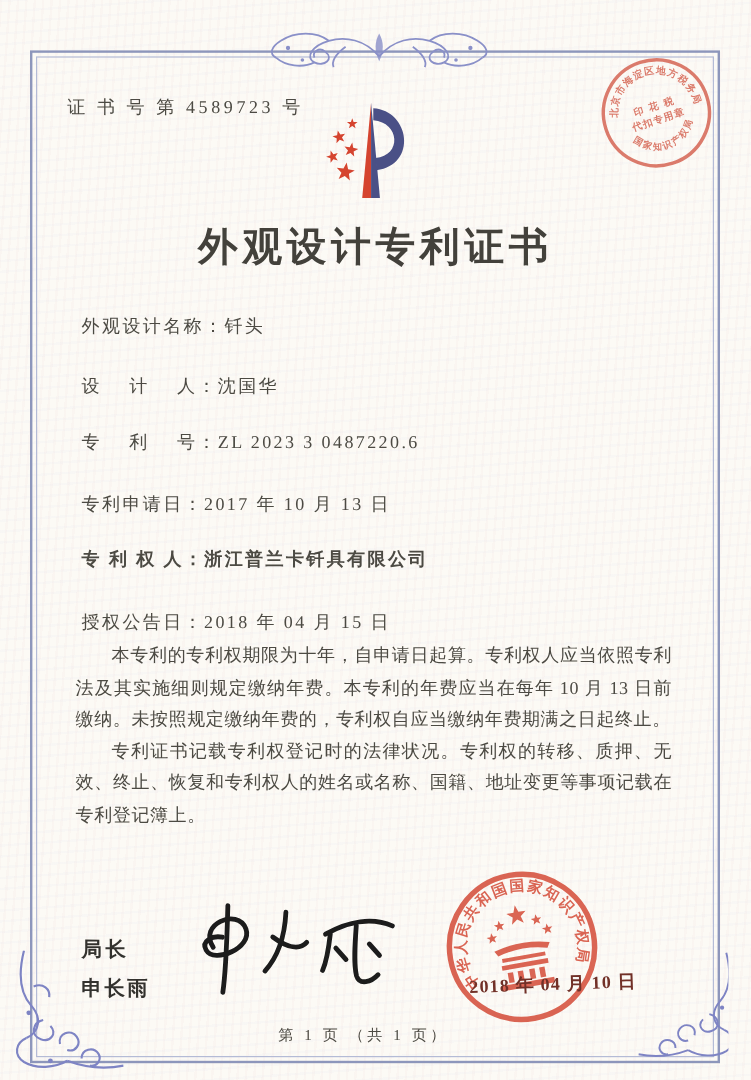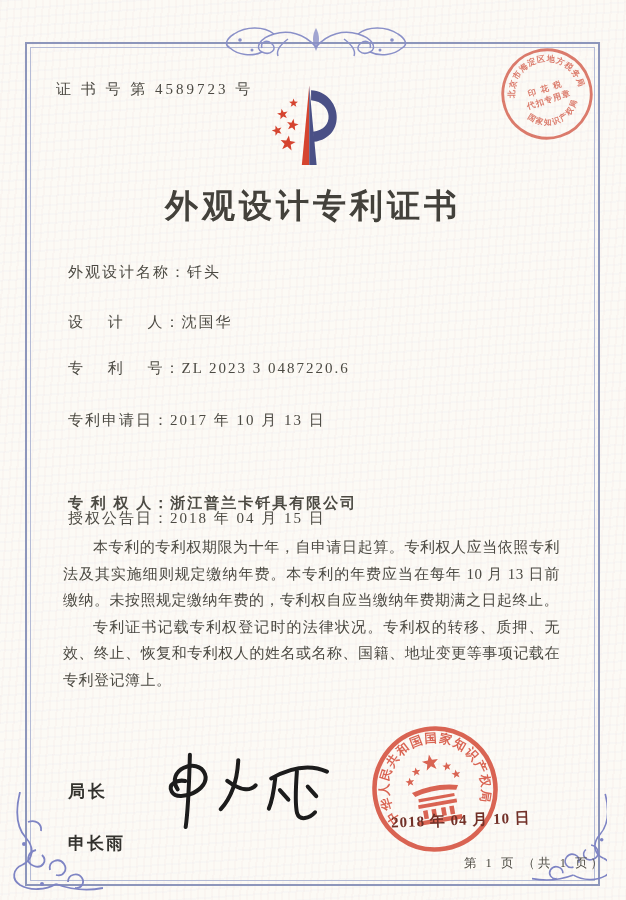--- a/index.html
+++ b/index.html
@@ -26,45 +26,45 @@
   .logo{position:absolute;left:252px;top:80px;}
   .title{
     position:absolute;left:0;top:184px;width:626px;text-align:center;
     font-size:33px;font-weight:600;letter-spacing:4px;color:#43413b;
   }
   .field{
     position:absolute;left:68px;font-size:15px;letter-spacing:2px;color:#4c4a43;
     white-space:nowrap;
   }
   .f0{top:263px}.f1{top:313px}.f2{top:359px}.f3{top:411px}
-  .f4{top:457px;font-weight:600;margin-top:37px;}
+  .f4{top:457px;font-weight:600;}
   .f5{top:509px}
   .body-text{
     position:absolute;left:63px;top:534px;width:497px;
     font-size:15px;line-height:26.5px;letter-spacing:.5px;color:#4c4a43;
     text-align:justify;
   }
   .body-text p{margin:0;text-indent:2em;}
   .director-title{
     position:absolute;left:68px;top:780px;font-size:17px;font-weight:700;
     letter-spacing:3px;color:#33322e;font-family:Liberation Mono, monospace;
   }
   .director-name{
-    position:absolute;left:68px;top:832px;font-size:17px;font-weight:700;
+    position:absolute;left:68px;top:812px;font-size:17px;font-weight:700;
     letter-spacing:2px;color:#33322e;font-family:"Liberation Sans","DejaVu Sans",sans-serif;
   }
   .signature{position:absolute;left:148px;top:746px;transform:rotate(-3deg);}
   .seal-main{position:absolute;left:370px;top:724px;transform:rotate(-10deg);}
   .seal-date{
     position:absolute;left:391px;top:811px;font-size:15px;letter-spacing:1px;
     color:#713027;transform:rotate(-2deg);font-weight:600;
   }
   .stamp-tax{position:absolute;left:499px;top:46px;transform:rotate(-18deg);}
   .footer{
-    position:absolute;left:0;top:855px;width:606px;text-align:right;
+    position:absolute;left:0;top:855px;width:606px;text-align:center;
     font-size:12.5px;letter-spacing:3px;color:#4c4a43;
   }
   .orn-top{position:absolute;left:216px;top:25px;}
   .orn-bl{position:absolute;left:8px;top:792px;}
   .orn-br{position:absolute;left:532px;top:788px;transform:scaleX(-1);}
 </style>
 </head>
 <body>
 
 <div class="frame"></div>

